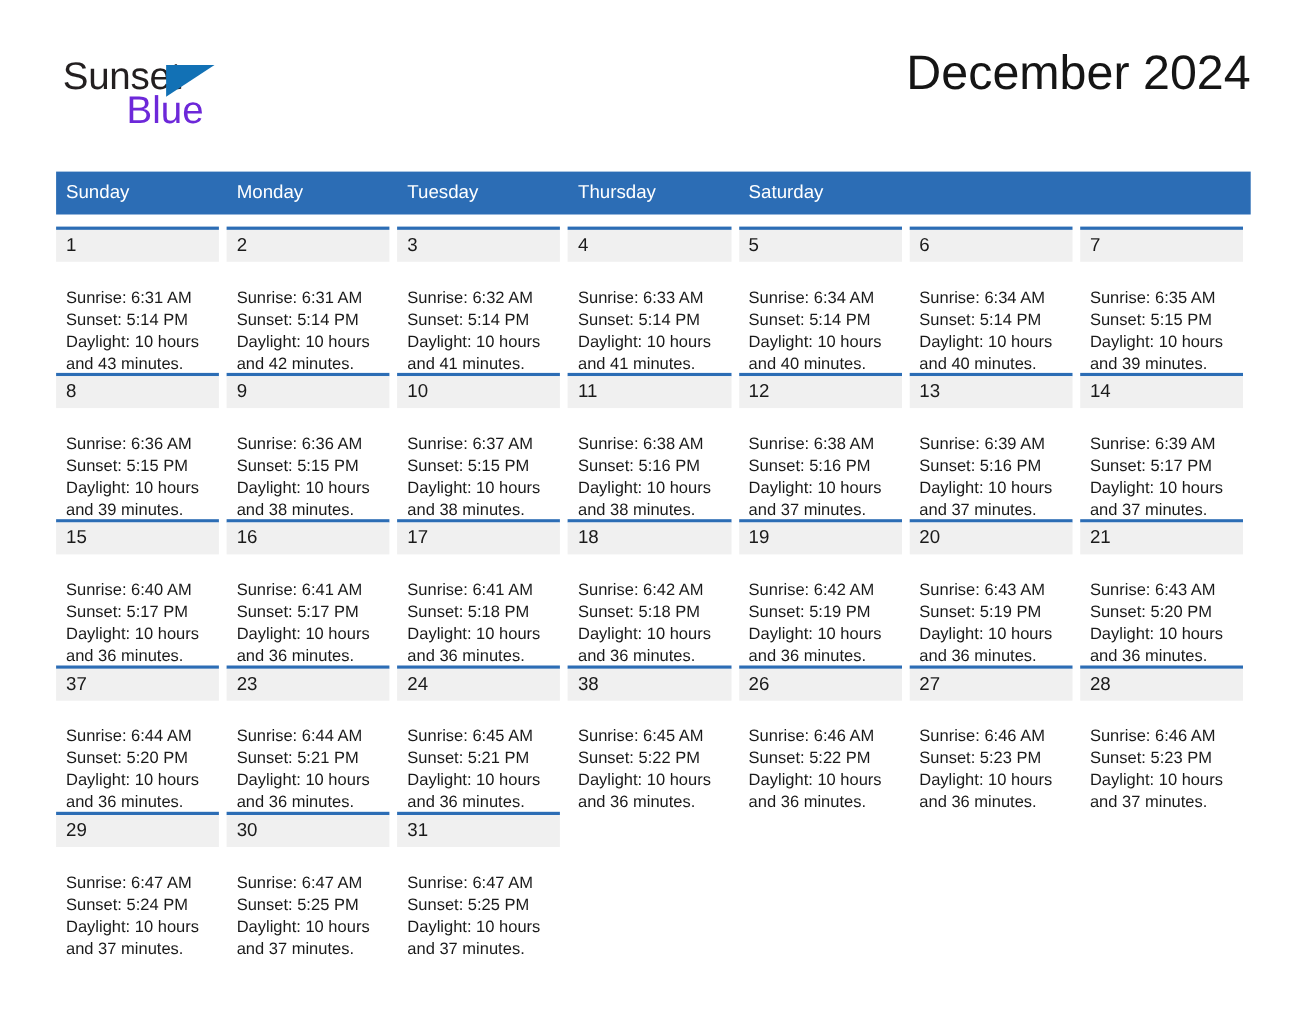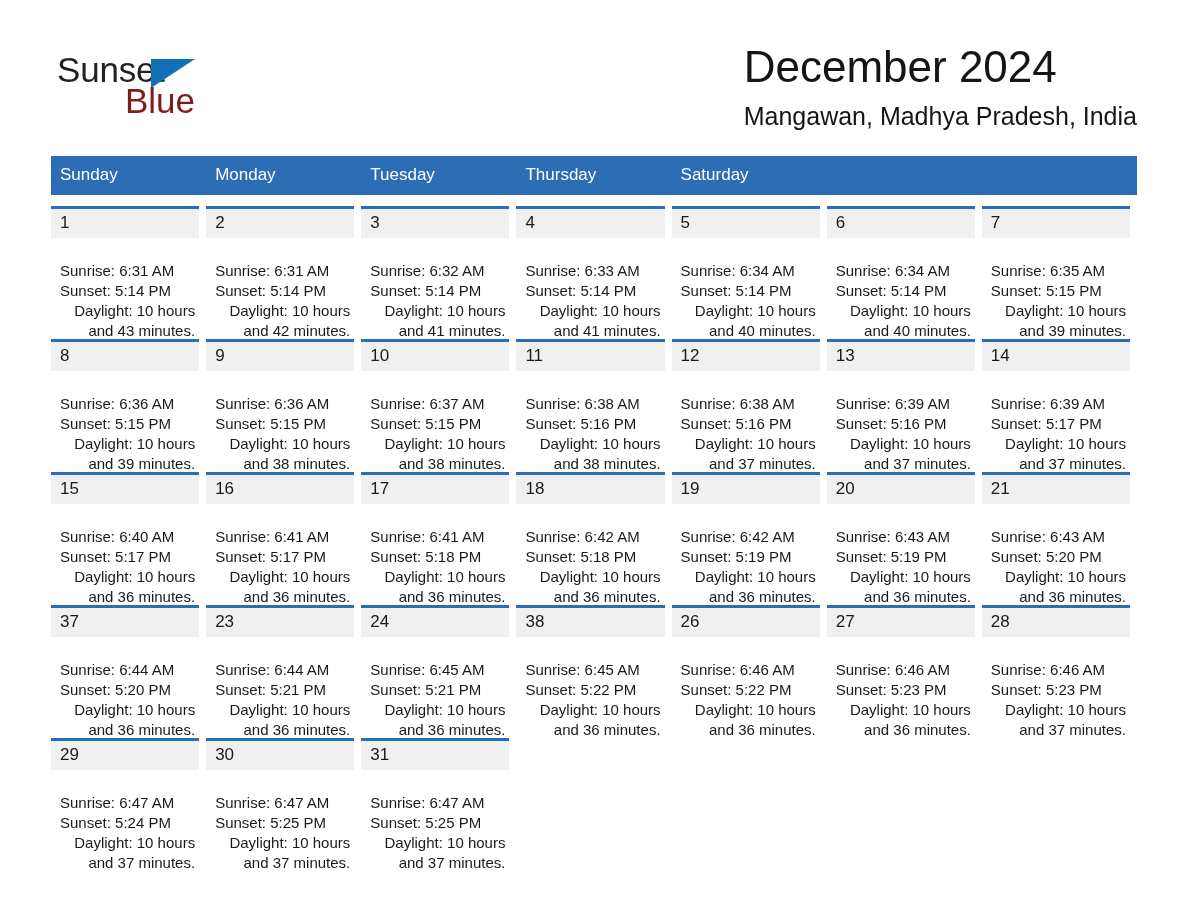--- a/index.html
+++ b/index.html
@@ -51,24 +51,24 @@
     position: absolute;
     left: 94px;
     top: 7px;
     width: 0;
     height: 0;
     border-top: 29px solid #1271b5;
     border-right: 44px solid transparent;
   }
   .logo-blue {
     position: absolute;
-    left: 68px;
+    left: 58px;
     top: 31px;
     font-size: 35px;
-    color: #7f1d1d;
+    color: #6d28d9;
     font-family: "Liberation Sans", sans-serif;
     font-weight: 400;
   }
 
   .title-block {
     position: absolute;
     right: 51px;
     top: 44px;
   }
   .month-title {
@@ -146,39 +146,37 @@
     padding: 23px 4px 0 9px;
     font-size: 15px;
     line-height: 20px;
     color: #1a1a1a;
   }
   .details div {
     white-space: nowrap;
   }
   .details .wrap {
     white-space: normal;
-    text-align: right;
   }
 </style>
 </head>
 <body>
 
 <div class="page">
 
   <div class="top">
 
     <div class="logo">
       <span class="logo-general">Sunset</span>
       <span class="logo-tri"></span>
       <span class="logo-blue">Blue</span>
     </div>
 
     <div class="title-block">
       <div class="month-title">December 2024</div>
-      <div class="location">Mangawan, Madhya Pradesh, India</div>
     </div>
 
   </div>
 
   <div class="calendar">
 
     <div class="cal-row cal-head">
       <div class="cell">Sunday</div>
       <div class="cell">Monday</div>
       <div class="cell">Tuesday</div>

